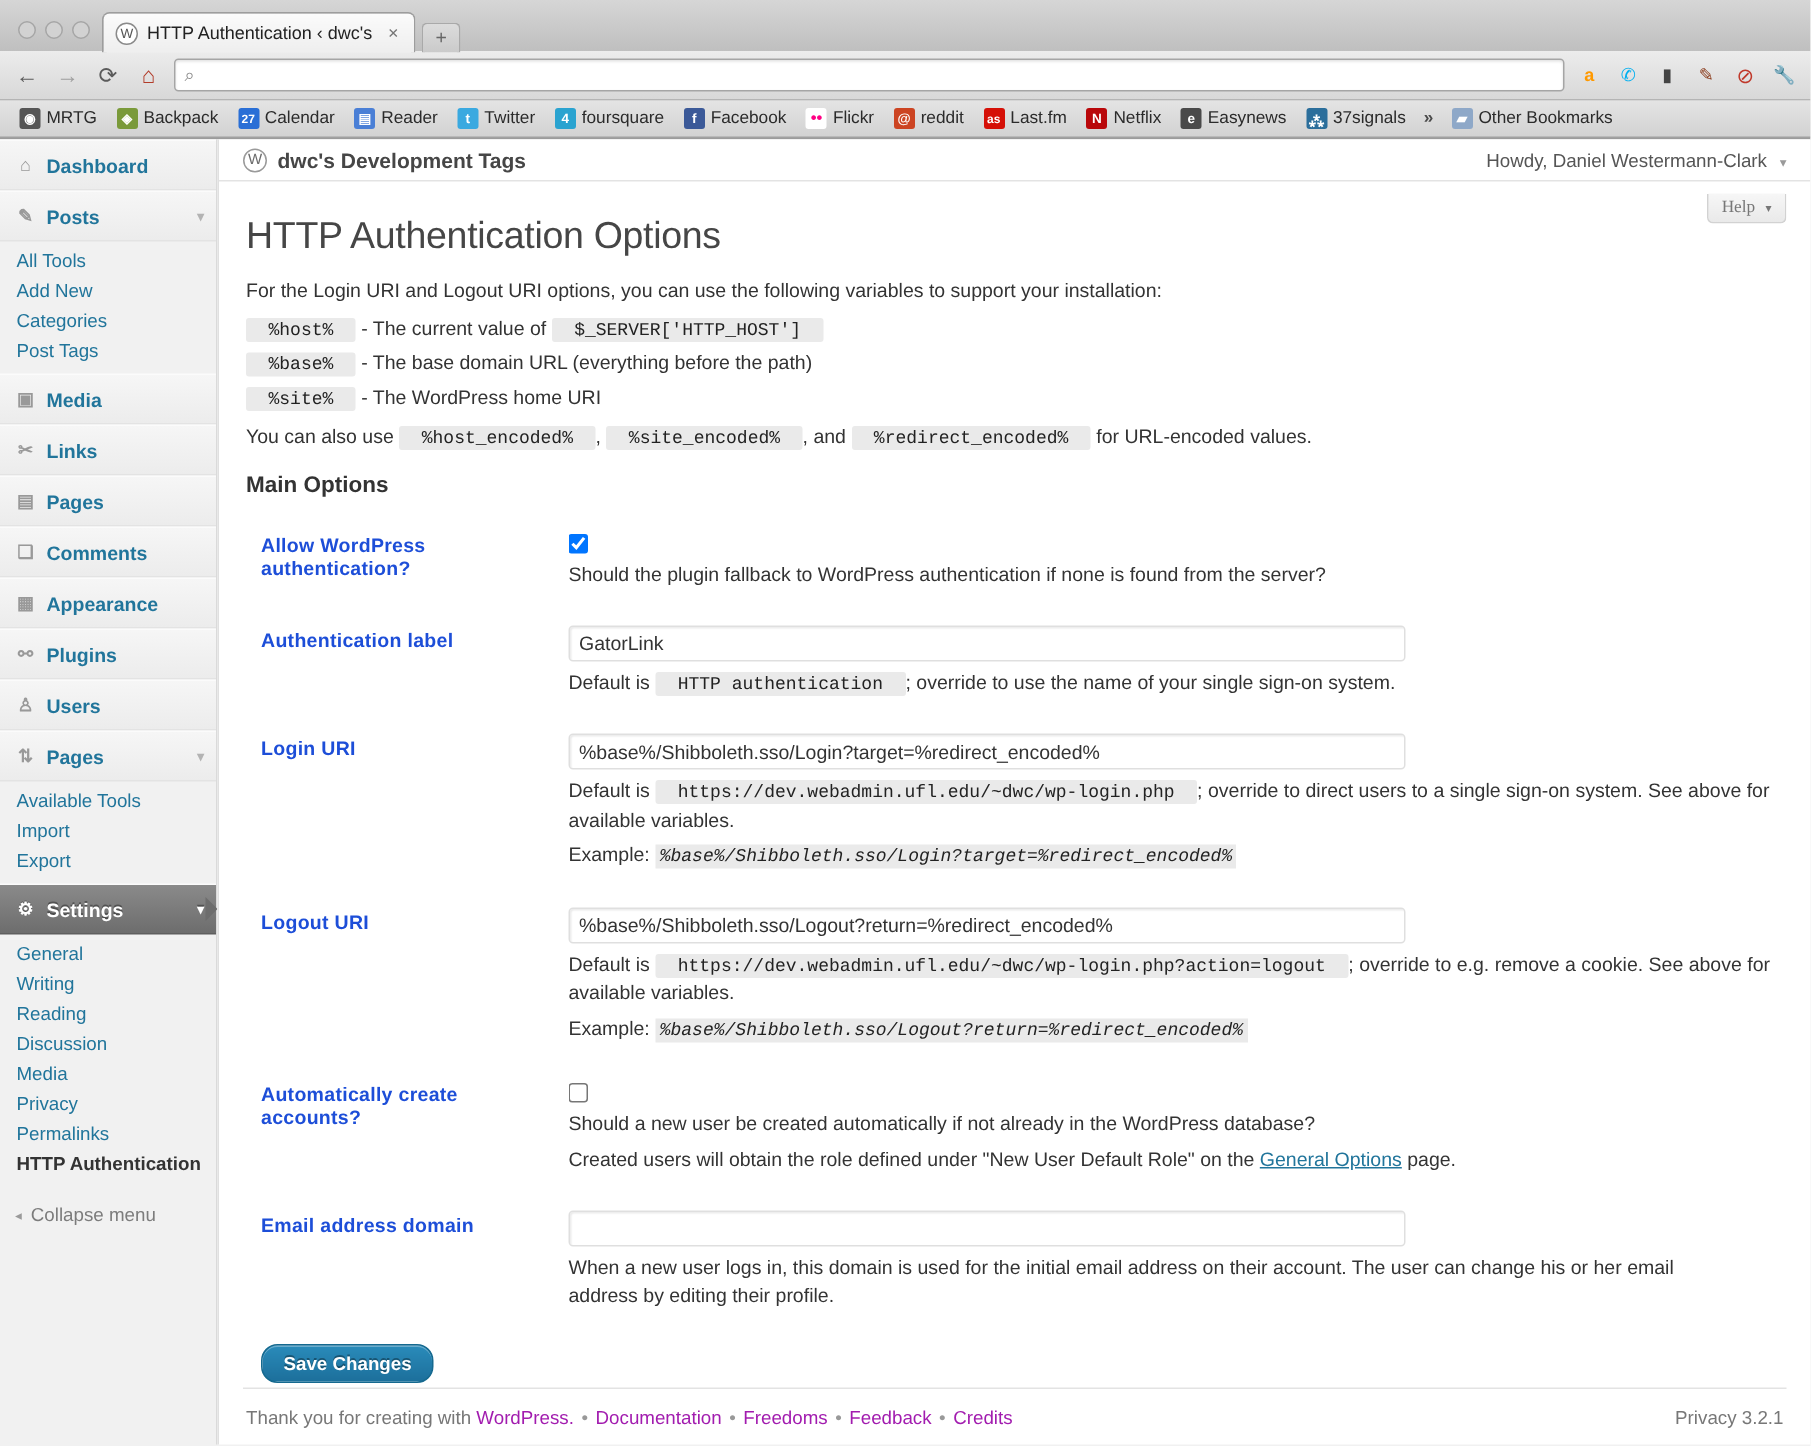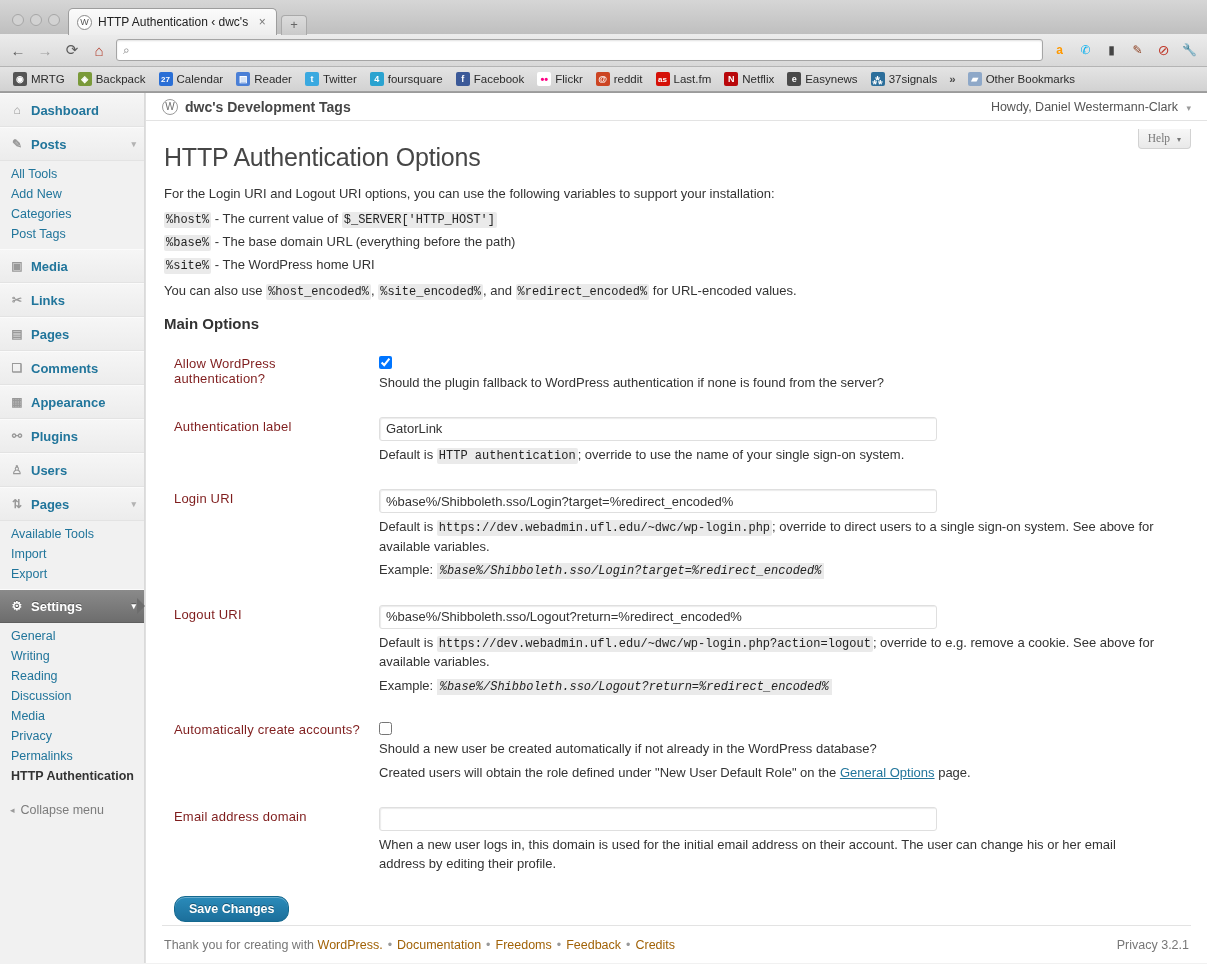--- a/index.html
+++ b/index.html
@@ -261,36 +261,36 @@
     font-weight: normal;
     color: #464646;
     margin: 12px 0 14px 0;
     letter-spacing: -0.2px;
   }
   .intro { font-size: 13px; color: #333; margin: 0 0 10px 0; }
   code, .code {
     font-family: "Liberation Mono", monospace;
     background: #eaeaea;
     font-size: 12px;
-    padding: 1px 2px;
+    padding: 1px 15px;
     border-radius: 2px;
     color: #222;
   }
   ul.varlist { list-style: none; margin: 0 0 10px 0; padding: 0; }
   ul.varlist li { margin-bottom: 7px; font-size: 13px; }
   h3.section { font-size: 15px; margin: 16px 0 10px 0; color: #333; }
 
   table.form-table { width: 100%; border-collapse: collapse; }
   table.form-table th {
     width: 215px;
     text-align: left;
     vertical-align: top;
-    font-weight: normal;
+    font-weight: bold;
     font-size: 13px;
-    color: #7f1d1d;
+    color: #1d4ed8;
     padding: 14px 10px 14px 10px;
     letter-spacing: .2px;
   }
   table.form-table td {
     vertical-align: top;
     padding: 12px 10px 12px 0;
     font-size: 13px;
   }
   input.text {
     width: 558px;
@@ -335,21 +335,21 @@
   #wpfooter {
     border-top: 1px solid #e3e3e3;
     margin: 0 16px;
     padding: 9px 2px;
     display: flex;
     font-size: 12.5px;
     color: #777;
     height: 38px;
     align-items: center;
   }
-  #wpfooter a { color: #a16207; text-decoration: none; }
+  #wpfooter a { color: #a21caf; text-decoration: none; }
   #wpfooter .sep { padding: 0 5px; color: #999; }
   #wpfooter .ver { margin-left: auto; }
 </style>
 </head>
 <body>
 
 <div id="browser-chrome">
 
   <div id="tab-strip">
     <div class="win-buttons">

